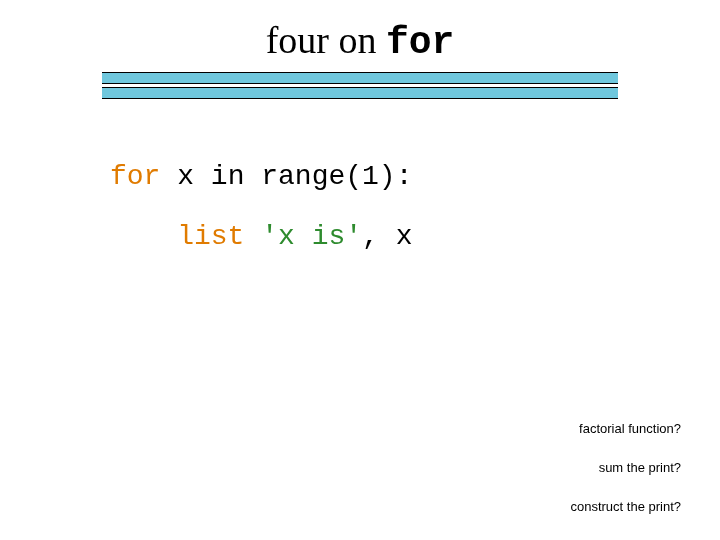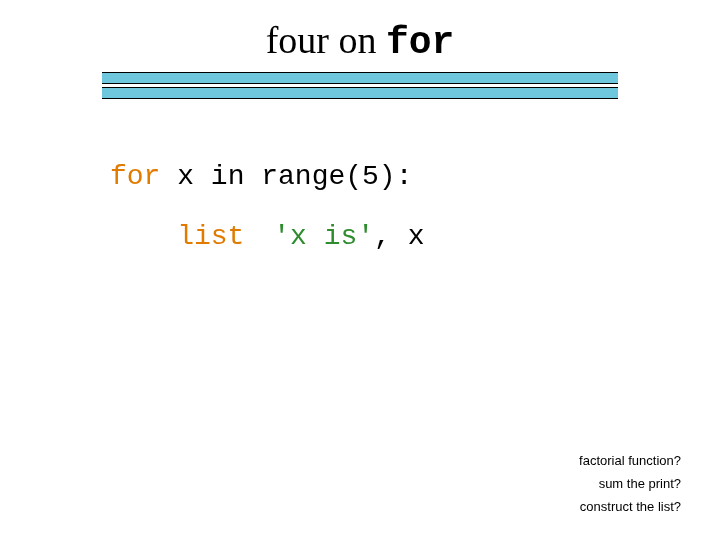--- a/index.html
+++ b/index.html
@@ -68,55 +68,55 @@
     font-size: 28px;
     line-height: 1.2;
     white-space: nowrap;
   }
   .indent {
     display: inline-block;
     width: 4ch;
   }
   .kw-orange { color: #e07b00; }
   .kw-black  { color: #000; }
-  .str-green { color: #2e8b2e; margin-left: 12px; }
+  .str-green { color: #2e8b2e; }
   .notes {
     position: absolute;
     right: 28px;
     bottom: 26px;
     text-align: right;
     font-family: Arial, Helvetica, sans-serif;
     font-size: 13px;
     color: #000;
   }
   .notes div {
-    margin-top: 8px;
+    margin-top: 24px;
   }
 </style>
 </head>
 <body>
 <div class="slide">
 
 <div class="title-line">
   <span class="serif">four on </span><span class="mono">for</span>
 </div>
 
 <div class="hr-wrap">
   <div class="hr-bar"></div>
   <div class="hr-gap"></div>
   <div class="hr-bar"></div>
 </div>
 
 <div class="code-block">
-  <span class="kw-orange">for</span><span class="kw-black"> x in range(5):</span>
+  <span class="kw-orange">for</span><span class="kw-black"> x in range(1):</span>
 </div>
 
 <div class="code-line2">
   <span class="indent"></span><span class="kw-orange">list</span><span> </span><span class="str-green">'x is'</span><span class="kw-black">, x</span>
 </div>
 
 <div class="notes">
   <div>factorial function?</div>
   <div>sum the print?</div>
-  <div>construct the list?</div>
+  <div>construct the print?</div>
 </div>
 
 </div>
 
 </body></html>

